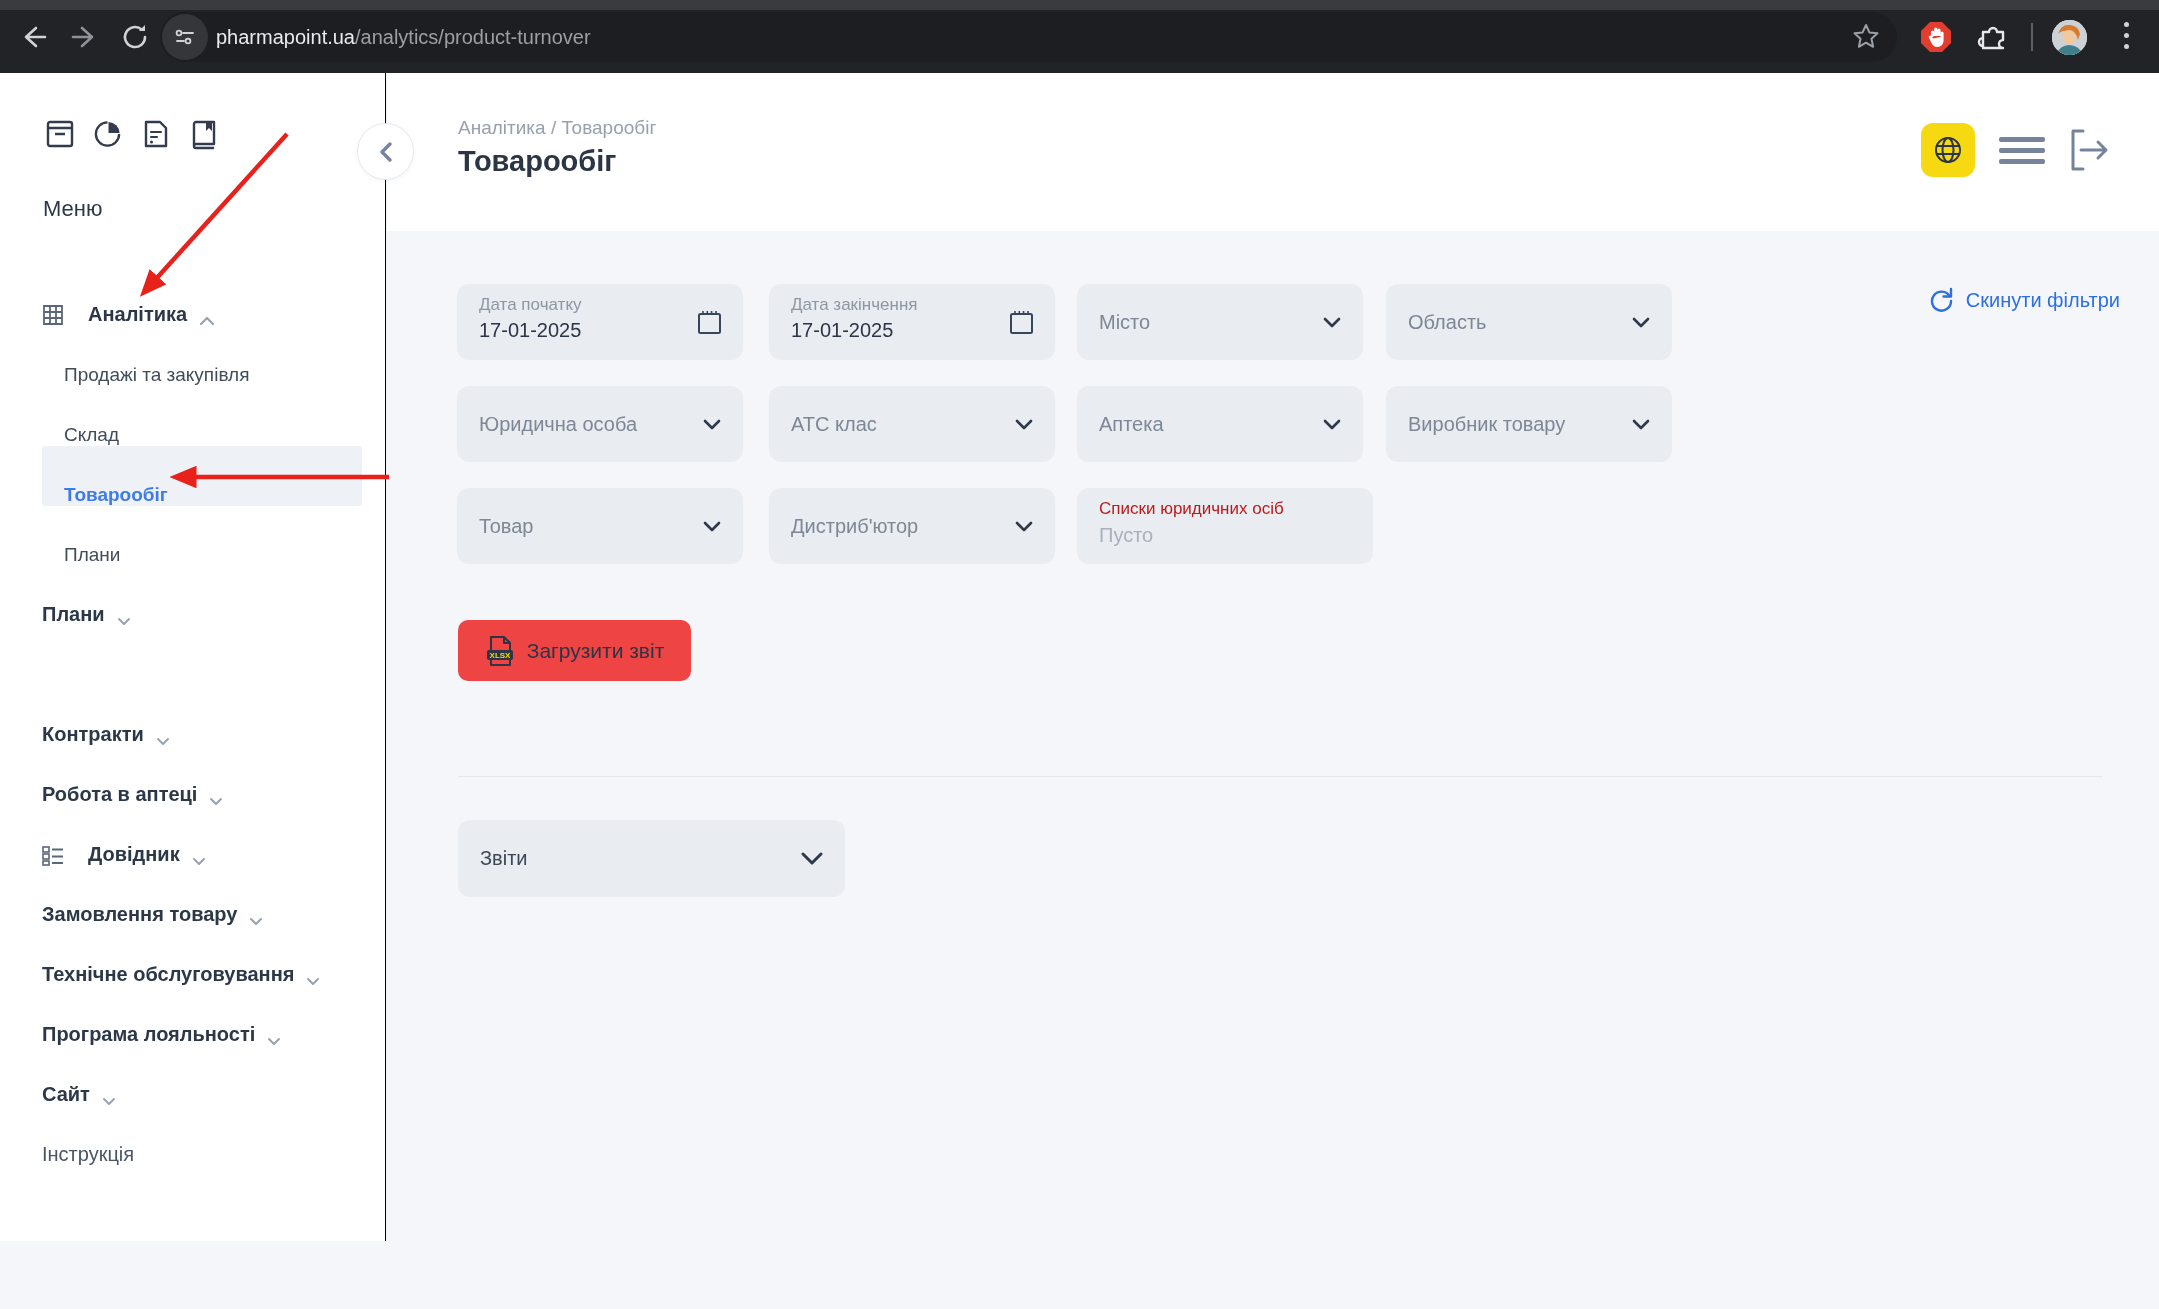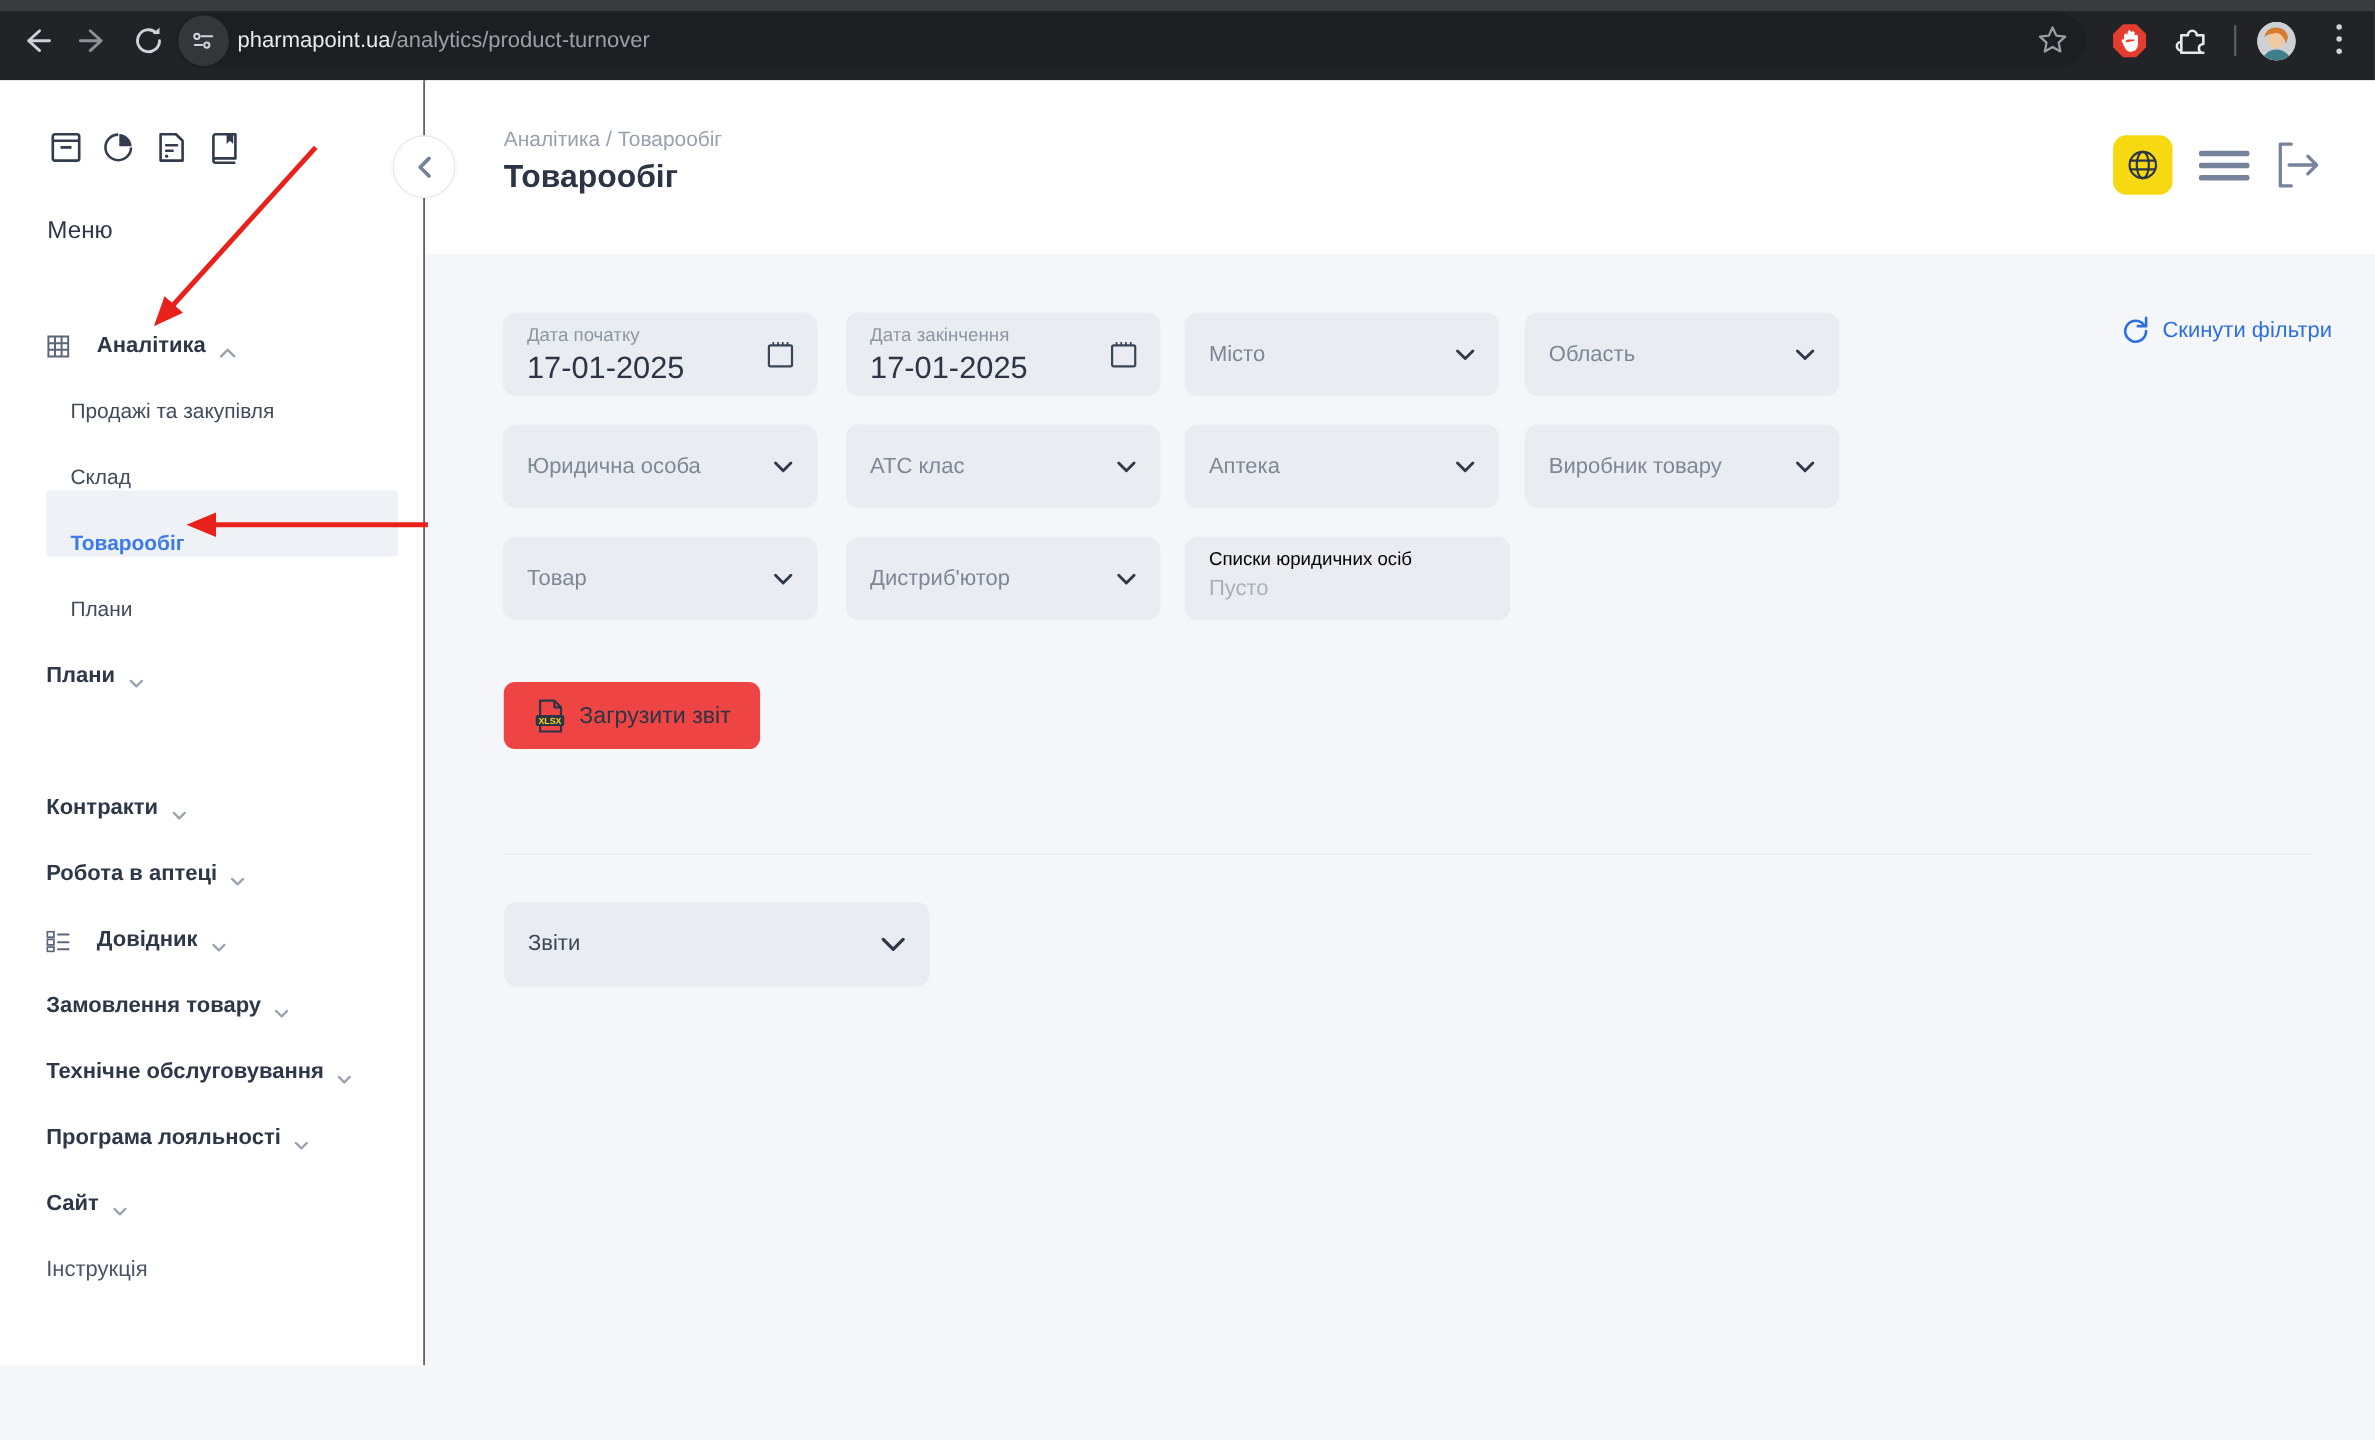--- a/index.html
+++ b/index.html
@@ -46,21 +46,21 @@
                background:#f7d911; display:flex; align-items:center; justify-content:center; }
   .hdr-burger { position:absolute; left:1612px; top:64px; width:46px; height:27px; }
   .hdr-burger span { display:block; width:46px; height:5px; border-radius:2px; background:#76839a; margin-bottom:6px; }
   .hdr-logout { position:absolute; left:1682px; top:52px; width:42px; height:50px;
                 display:flex; align-items:center; justify-content:center; }
 
   .content { position:absolute; left:387px; top:231px; width:1772px; height:1078px; background:#f4f6f9; }
 
   .field { position:absolute; width:286px; height:76px; background:#e9ecf1; border-radius:12px; padding:0 22px; }
   .field .lbl-sm { font-size:17px; color:#8d97a4; display:block; margin-top:11px; }
-  .field .val { font-size:28px; font-weight:500; color:#2b3545; display:block; margin-top:4px; }
+  .field .val { font-size:20px; font-weight:500; color:#2b3545; display:block; margin-top:4px; }
   .field .ph { font-size:20px; color:#a9b0bb; display:block; margin-top:5px; }
   .drop { display:flex; align-items:center; justify-content:space-between;gap:40px; }
   .drop .lbl { font-size:20px; color:#7e8795; }
   .cal-ico { position:absolute; right:20px; top:24px; }
   .r1 { top:53px; } .r2 { top:155px; } .r3 { top:257px; }
   .c1 { left:70px; } .c2 { left:382px; } .c3 { left:690px; } .c4 { left:999px; }
 
   .reset-link { position:absolute; top:56px; right:39px; display:flex; align-items:center; gap:12px;
                 font-size:20px; color:#2d6fe0; cursor:pointer; }
 
@@ -351,21 +351,21 @@
         <path d="M2 2 L9 9 L16 2" fill="none" stroke="#2e3a4b" stroke-width="2.6" stroke-linecap="round" stroke-linejoin="round"></path>
       </svg>
   </div>
   <div class="field drop r3 c2">
     <span class="lbl">Дистриб'ютор</span>
     <svg width="18" height="11" viewBox="0 0 18 11">
         <path d="M2 2 L9 9 L16 2" fill="none" stroke="#2e3a4b" stroke-width="2.6" stroke-linecap="round" stroke-linejoin="round"></path>
       </svg>
   </div>
   <div class="field r3 c3" style="width:296px">
-    <span class="lbl-sm" style="color:#000000">Списки юридичних осіб</span>
+    <span class="lbl-sm" style="color:#b91c1c">Списки юридичних осіб</span>
     <span class="ph">Пусто</span>
   </div>
 
   <button class="dl-btn">
     <svg width="30" height="32" viewBox="0 0 30 32">
       <path d="M6 2 h13 l6 6 v22 h-19 z" fill="none" stroke="#2b3545" stroke-width="2" stroke-linejoin="round"></path>
       <path d="M19 2 v6 h6" fill="none" stroke="#2b3545" stroke-width="2" stroke-linejoin="round"></path>
       <rect x="2" y="15" width="26" height="10" rx="2" fill="#2b3545"></rect>
       <text x="15" y="23" text-anchor="middle" font-size="8" font-weight="bold" fill="#f7d911" font-family="Liberation Sans, sans-serif">XLSX</text>
     </svg>

